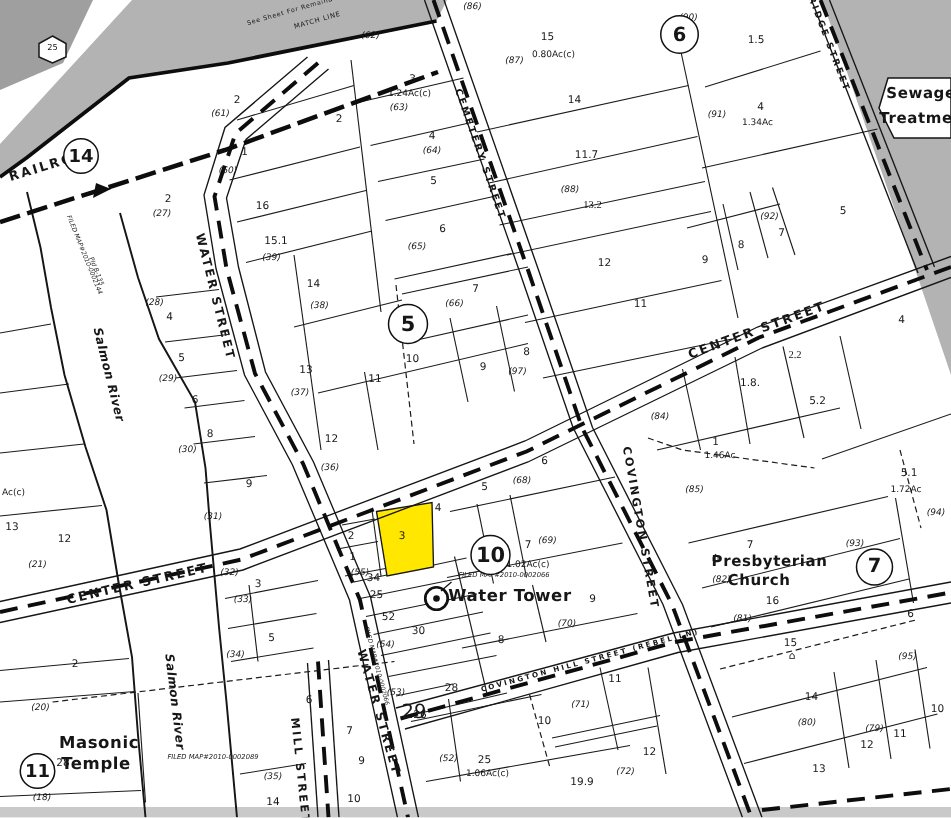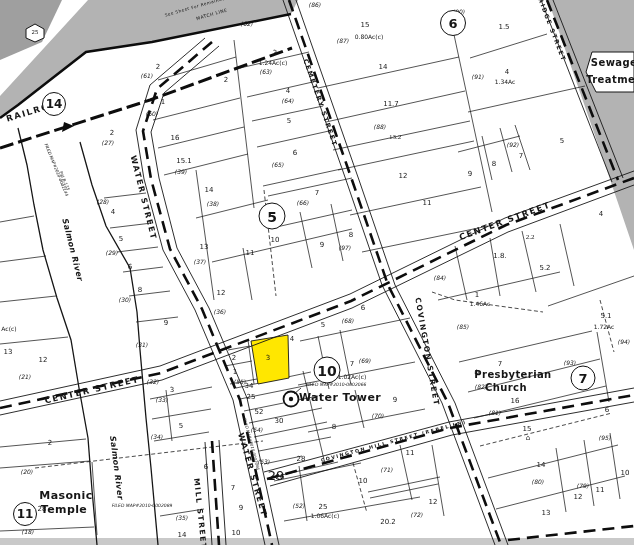--- a/index.html
+++ b/index.html
@@ -281,21 +281,21 @@
       <div class="lbl pn" style="left: 241px; top: 508px; font-size: 7px; transform: translate(-50%, -50%) rotate(0deg);">9</div>
       <div class="lbl pn" style="left: 236px; top: 533px; font-size: 7px; transform: translate(-50%, -50%) rotate(0deg);">10</div>
       <div class="lbl pn" style="left: 292px; top: 339px; font-size: 7px; transform: translate(-50%, -50%) rotate(0deg);">4</div>
       <div class="lbl pn" style="left: 323px; top: 325px; font-size: 7px; transform: translate(-50%, -50%) rotate(0deg);">5</div>
       <div class="lbl pn" style="left: 363px; top: 308px; font-size: 7px; transform: translate(-50%, -50%) rotate(0deg);">6</div>
       <div class="lbl pn" style="left: 352px; top: 364px; font-size: 7px; transform: translate(-50%, -50%) rotate(0deg);">7</div>
       <div class="lbl pn" style="left: 395px; top: 400px; font-size: 7px; transform: translate(-50%, -50%) rotate(0deg);">9</div>
       <div class="lbl pn" style="left: 334px; top: 427px; font-size: 7px; transform: translate(-50%, -50%) rotate(0deg);">8</div>
       <div class="lbl pn" style="left: 363px; top: 481px; font-size: 7px; transform: translate(-50%, -50%) rotate(0deg);">10</div>
       <div class="lbl pn" style="left: 410px; top: 453px; font-size: 7px; transform: translate(-50%, -50%) rotate(0deg);">11</div>
-      <div class="lbl pn" style="left: 388px; top: 522px; font-size: 7px; transform: translate(-50%, -50%) rotate(0deg);">20.2</div>
+      <div class="lbl pn" style="left: 388px; top: 522px; font-size: 7px; transform: translate(-50%, -50%) rotate(0deg);">19.9</div>
       <div class="lbl pn" style="left: 500px; top: 364px; font-size: 7px; transform: translate(-50%, -50%) rotate(0deg);">7</div>
       <div class="lbl pn" style="left: 515px; top: 401px; font-size: 7px; transform: translate(-50%, -50%) rotate(0deg);">16</div>
       <div class="lbl pn" style="left: 527px; top: 429px; font-size: 7px; transform: translate(-50%, -50%) rotate(0deg);">15</div>
       <div class="lbl pn" style="left: 541px; top: 465px; font-size: 7px; transform: translate(-50%, -50%) rotate(0deg);">14</div>
       <div class="lbl pn" style="left: 546px; top: 513px; font-size: 7px; transform: translate(-50%, -50%) rotate(0deg);">13</div>
       <div class="lbl pn" style="left: 578px; top: 497px; font-size: 7px; transform: translate(-50%, -50%) rotate(0deg);">12</div>
       <div class="lbl pn" style="left: 433px; top: 502px; font-size: 7px; transform: translate(-50%, -50%) rotate(0deg);">12</div>
       <div class="lbl pn" style="left: 600px; top: 490px; font-size: 7px; transform: translate(-50%, -50%) rotate(0deg);">11</div>
       <div class="lbl pn" style="left: 625px; top: 473px; font-size: 7px; transform: translate(-50%, -50%) rotate(0deg);">10</div>
       <div class="lbl pn" style="left: 607px; top: 410px; font-size: 7px; transform: translate(-50%, -50%) rotate(0deg);">6</div>

